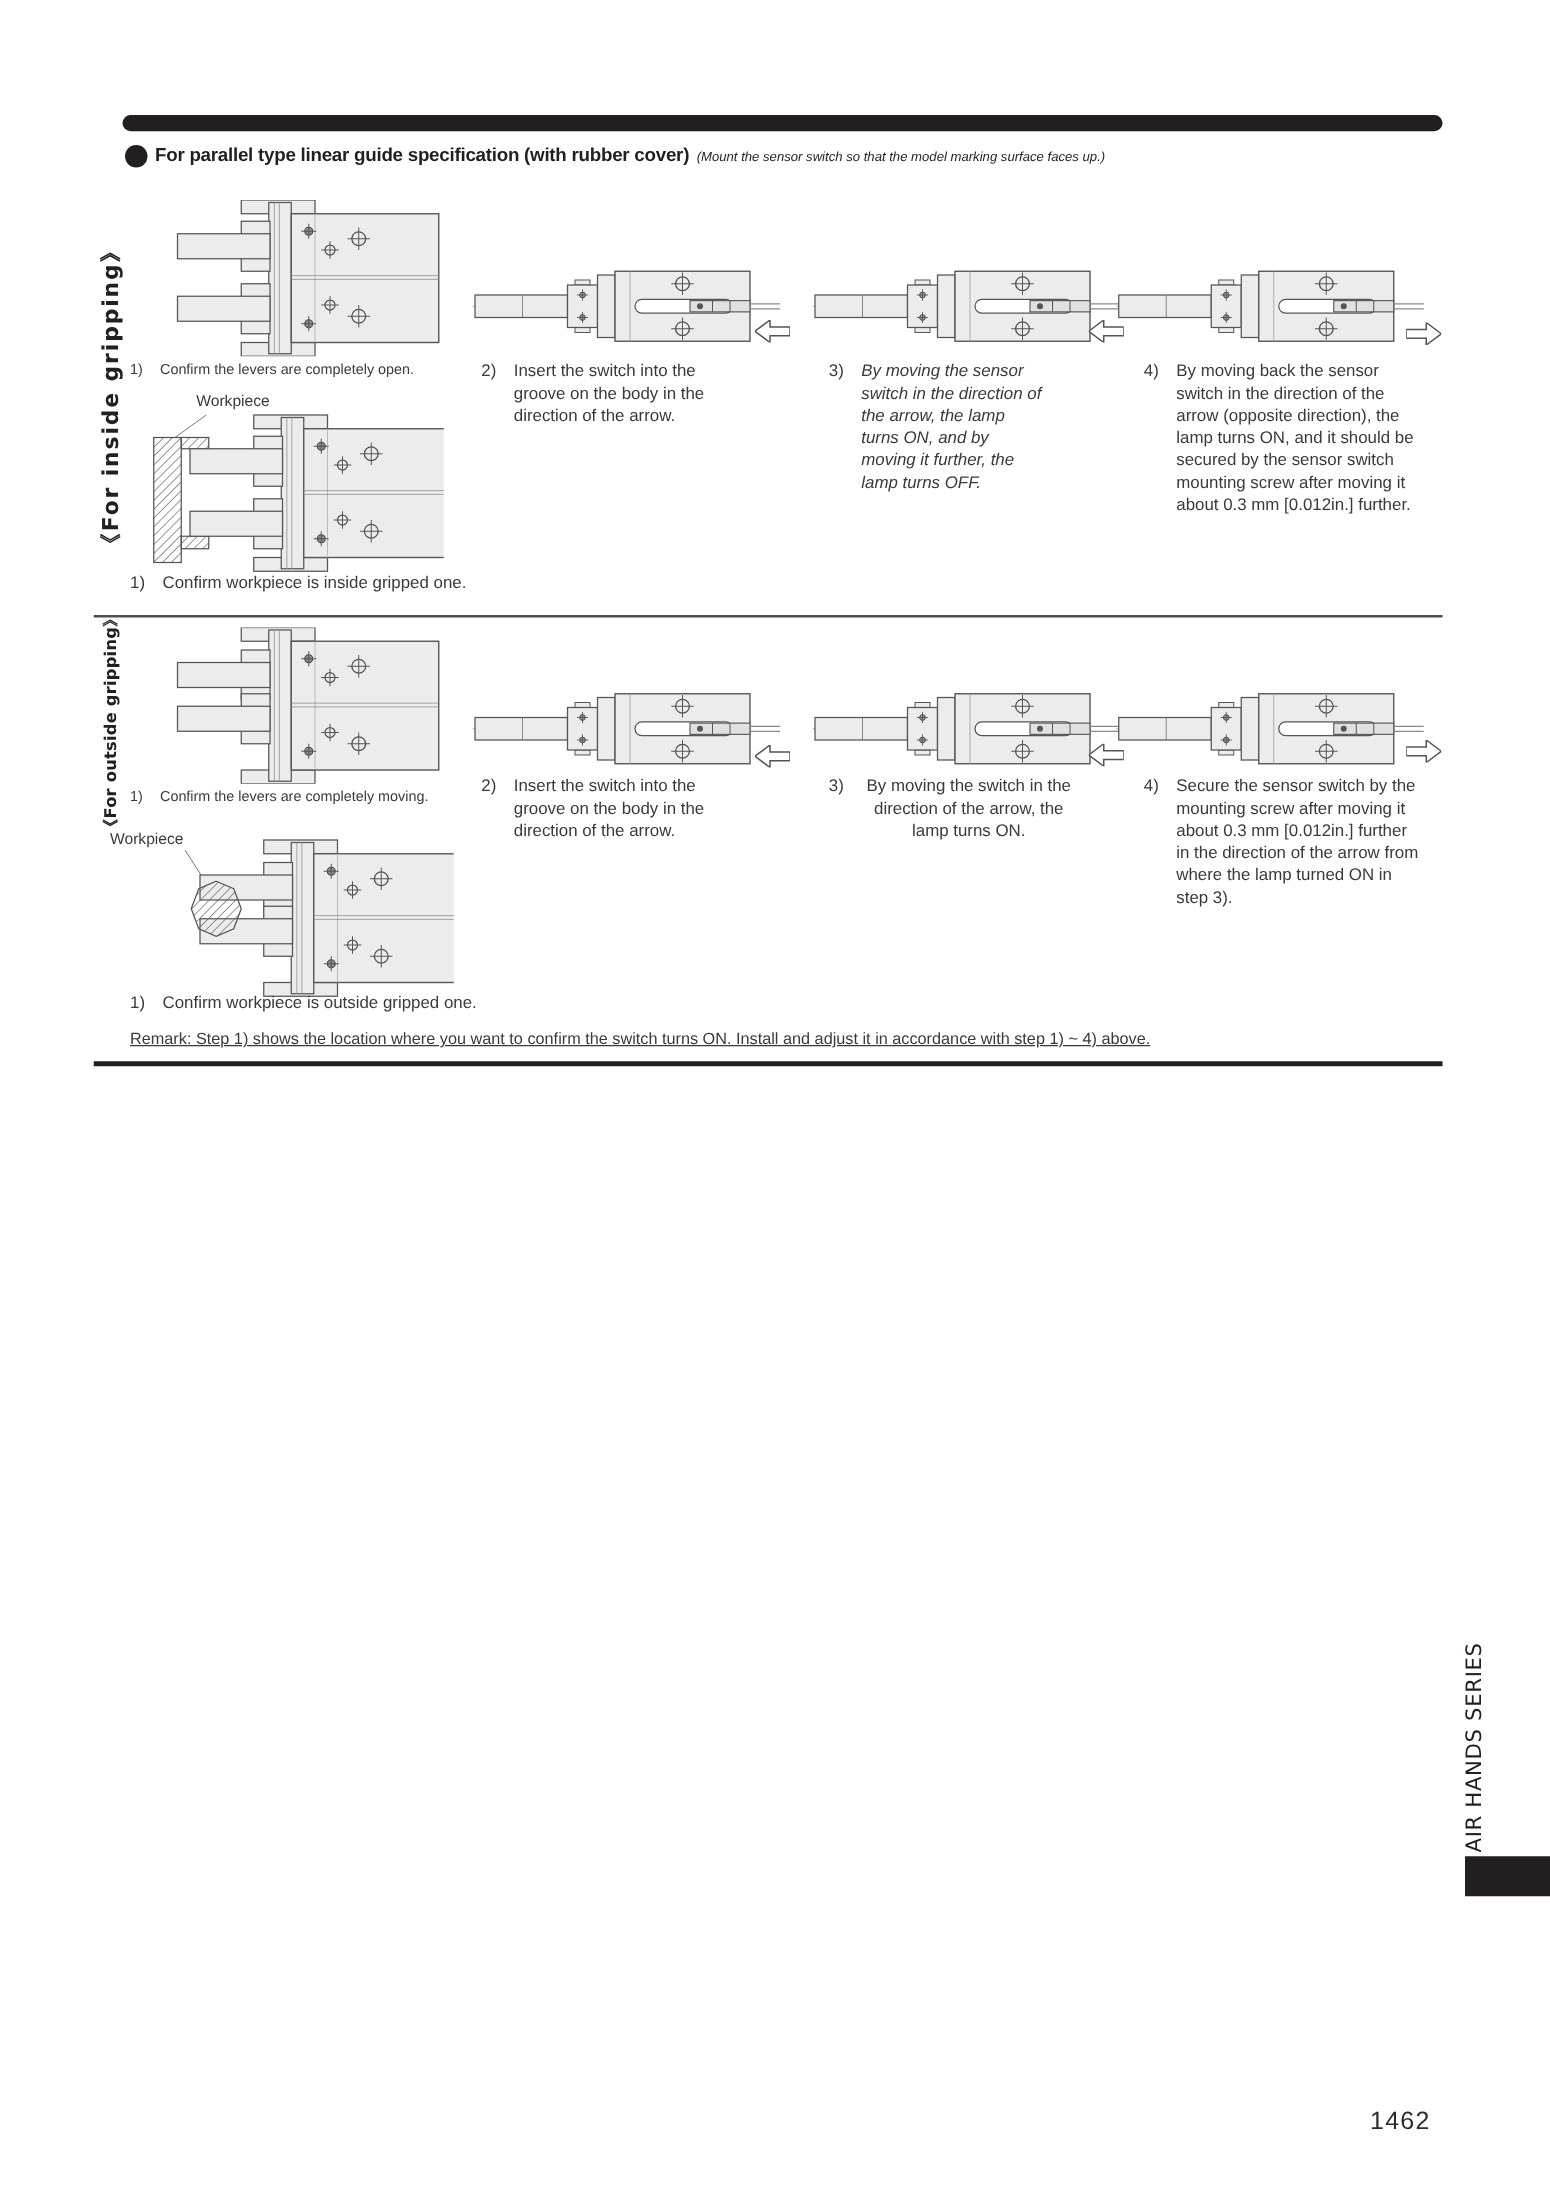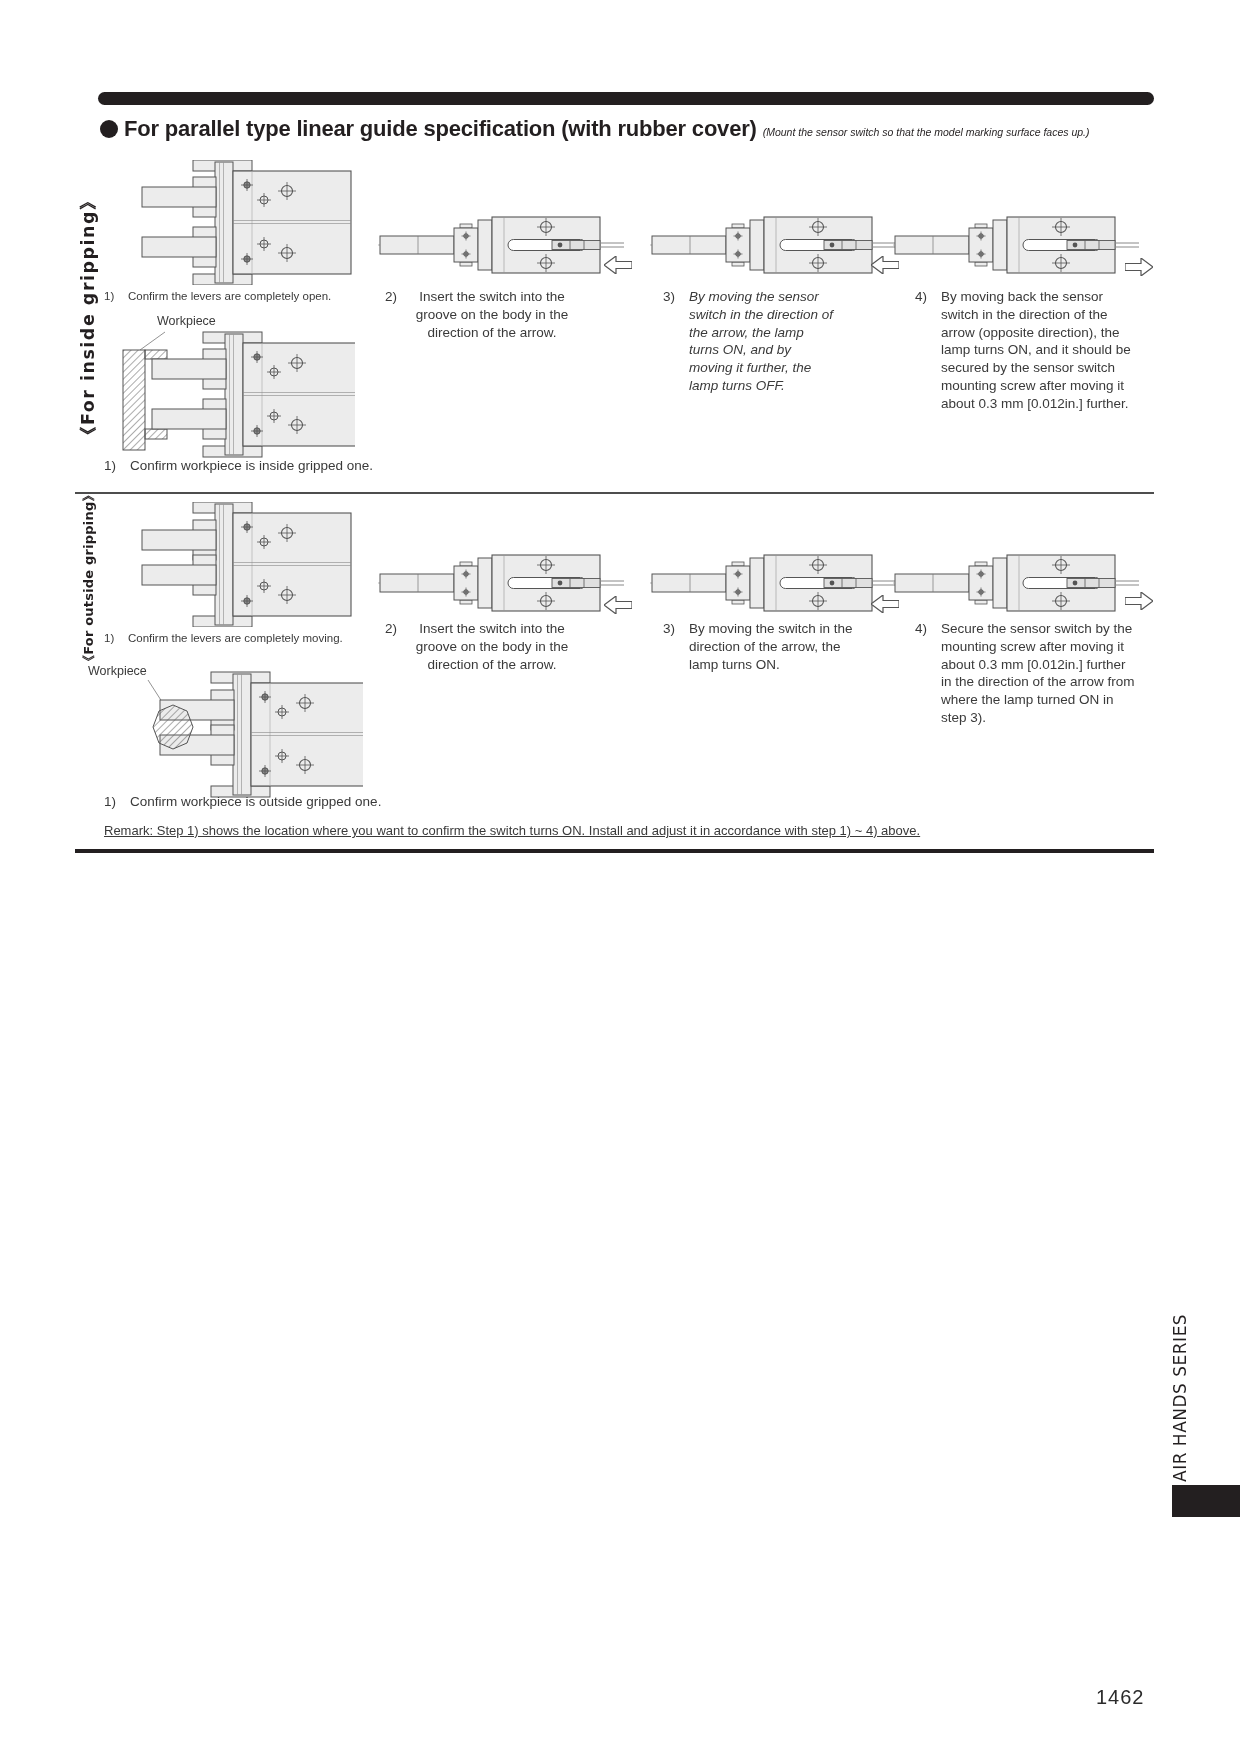--- a/index.html
+++ b/index.html
@@ -6,35 +6,35 @@
   .page {
     position:relative; width:1240px; height:1754px; background:#ffffff;
     font-family:"Liberation Sans", sans-serif; color:#3a3a3a; overflow:hidden;
   }
   .top-rule { position:absolute; left:98px; top:92px; width:1056px; height:13px;
     background:#231f20; border-radius:7px; }
   .title-row { position:absolute; left:100px; top:116px; display:flex;
     align-items:baseline; white-space:nowrap; }
   .bullet { width:18px; height:18px; border-radius:50%; background:#231f20;
     align-self:center; margin-right:6px; flex:none; }
-  .title { font-size:22px; font-weight:bold; color:#231f20; letter-spacing:-0.2px; margin:0; }
+  .title { font-size:15px; font-weight:bold; color:#231f20; letter-spacing:-0.2px; margin:0; }
   .note { font-size:10.5px; color:#231f20; margin-left:6px;font-style:italic; }
 
   .v-label { position:absolute; transform:rotate(-90deg); transform-origin:0 0;
     font-weight:bold; color:#231f20; white-space:nowrap;
     font-family:"DejaVu Sans", sans-serif; }
   .v-inside  { left:76px; top:444px; font-size:17.5px; letter-spacing:1.5px; }
   .v-outside { left:80px; top:668px; font-size:13px;  letter-spacing:0.2px; }
 
   .step { position:absolute; display:flex; font-size:13.5px; line-height:1.32; color:#3a3a3a; }
   .step .n { flex:none; width:26px; }
   .step .t { display:block; }
   .small-step { font-size:11.5px; }
   .small-step .n { width:24px; }
-  .w162 { width:162px;text-align:center; } .w148 { width:148px;font-style:italic; } .w196 { width:196px; } .w172 { width:172px; }
+  .w162 { width:162px; } .w148 { width:148px;font-style:italic; } .w196 { width:196px; } .w172 { width:172px;text-align:center; }
   .wp-label { position:absolute; font-size:12.5px; color:#3a3a3a; }
   .remark { position:absolute; left:104px; top:823px; width:1050px; font-size:13px; color:#3a3a3a;text-decoration:underline; }
   .sep { position:absolute; left:75px; top:492px; width:1079px; height:2px; background:#4d4d4d; }
   .bottom-rule { position:absolute; left:75px; top:849px; width:1079px; height:4px; background:#231f20; }
 
   .series-label { position:absolute; left:1170px; top:1482px; transform:rotate(-90deg);
     transform-origin:0 0; font-size:17px; letter-spacing:0.5px; color:#231f20;
     white-space:nowrap; font-family:"DejaVu Sans", sans-serif; }
   .black-tab { position:absolute; left:1172px; top:1485px; width:68px; height:32px; background:#231f20; }
   .page-num { position:absolute; left:1096px; top:1686px; font-size:20px; color:#2b2b2b; letter-spacing:1px; }

